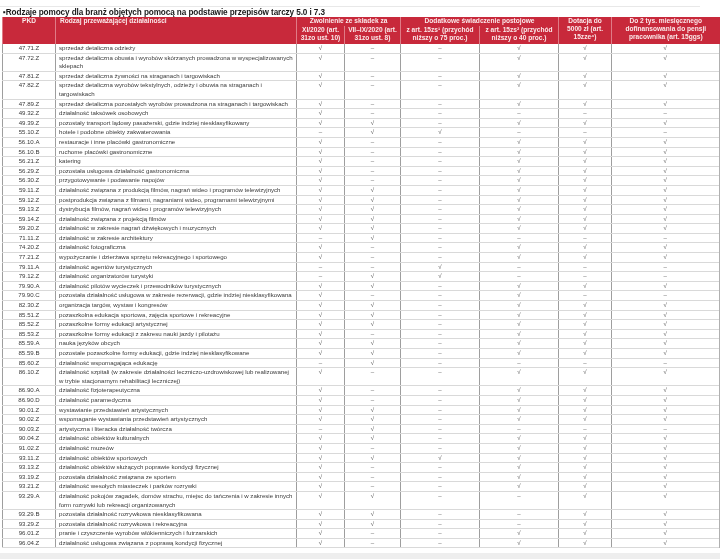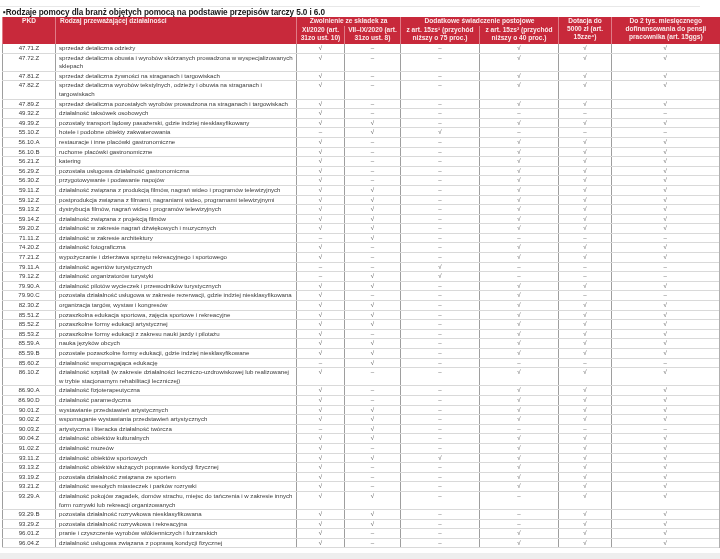--- a/index.html
+++ b/index.html
@@ -17,21 +17,21 @@
   td.act { white-space:normal; padding-left:3px; }
   td.c { text-align:center; color:#555; }
   td.last { border-right:2px solid #b0b0b0; }
   tr.row td:first-child { border-left:1px solid #9e9e9e; }
   .bottomfade { position:absolute; left:0; top:553px; width:720px; height:6px; background:#eeeeee; }
 </style>
 </head>
 <body>
 
 <div class="topline"></div>
-<div class="title">▪Rodzaje pomocy dla branż objętych pomocą na podstawie przepisów tarczy 5.0 i 6.0</div>
+<div class="title">▪Rodzaje pomocy dla branż objętych pomocą na podstawie przepisów tarczy 5.0 i 7.3</div>
 
 <div class="wrap">
   <table>
     <colgroup>
       <col style="width:53px">
         <col style="width:241px">
         <col style="width:48px">
         <col style="width:56px">
       <col style="width:79px">
         <col style="width:79px">

